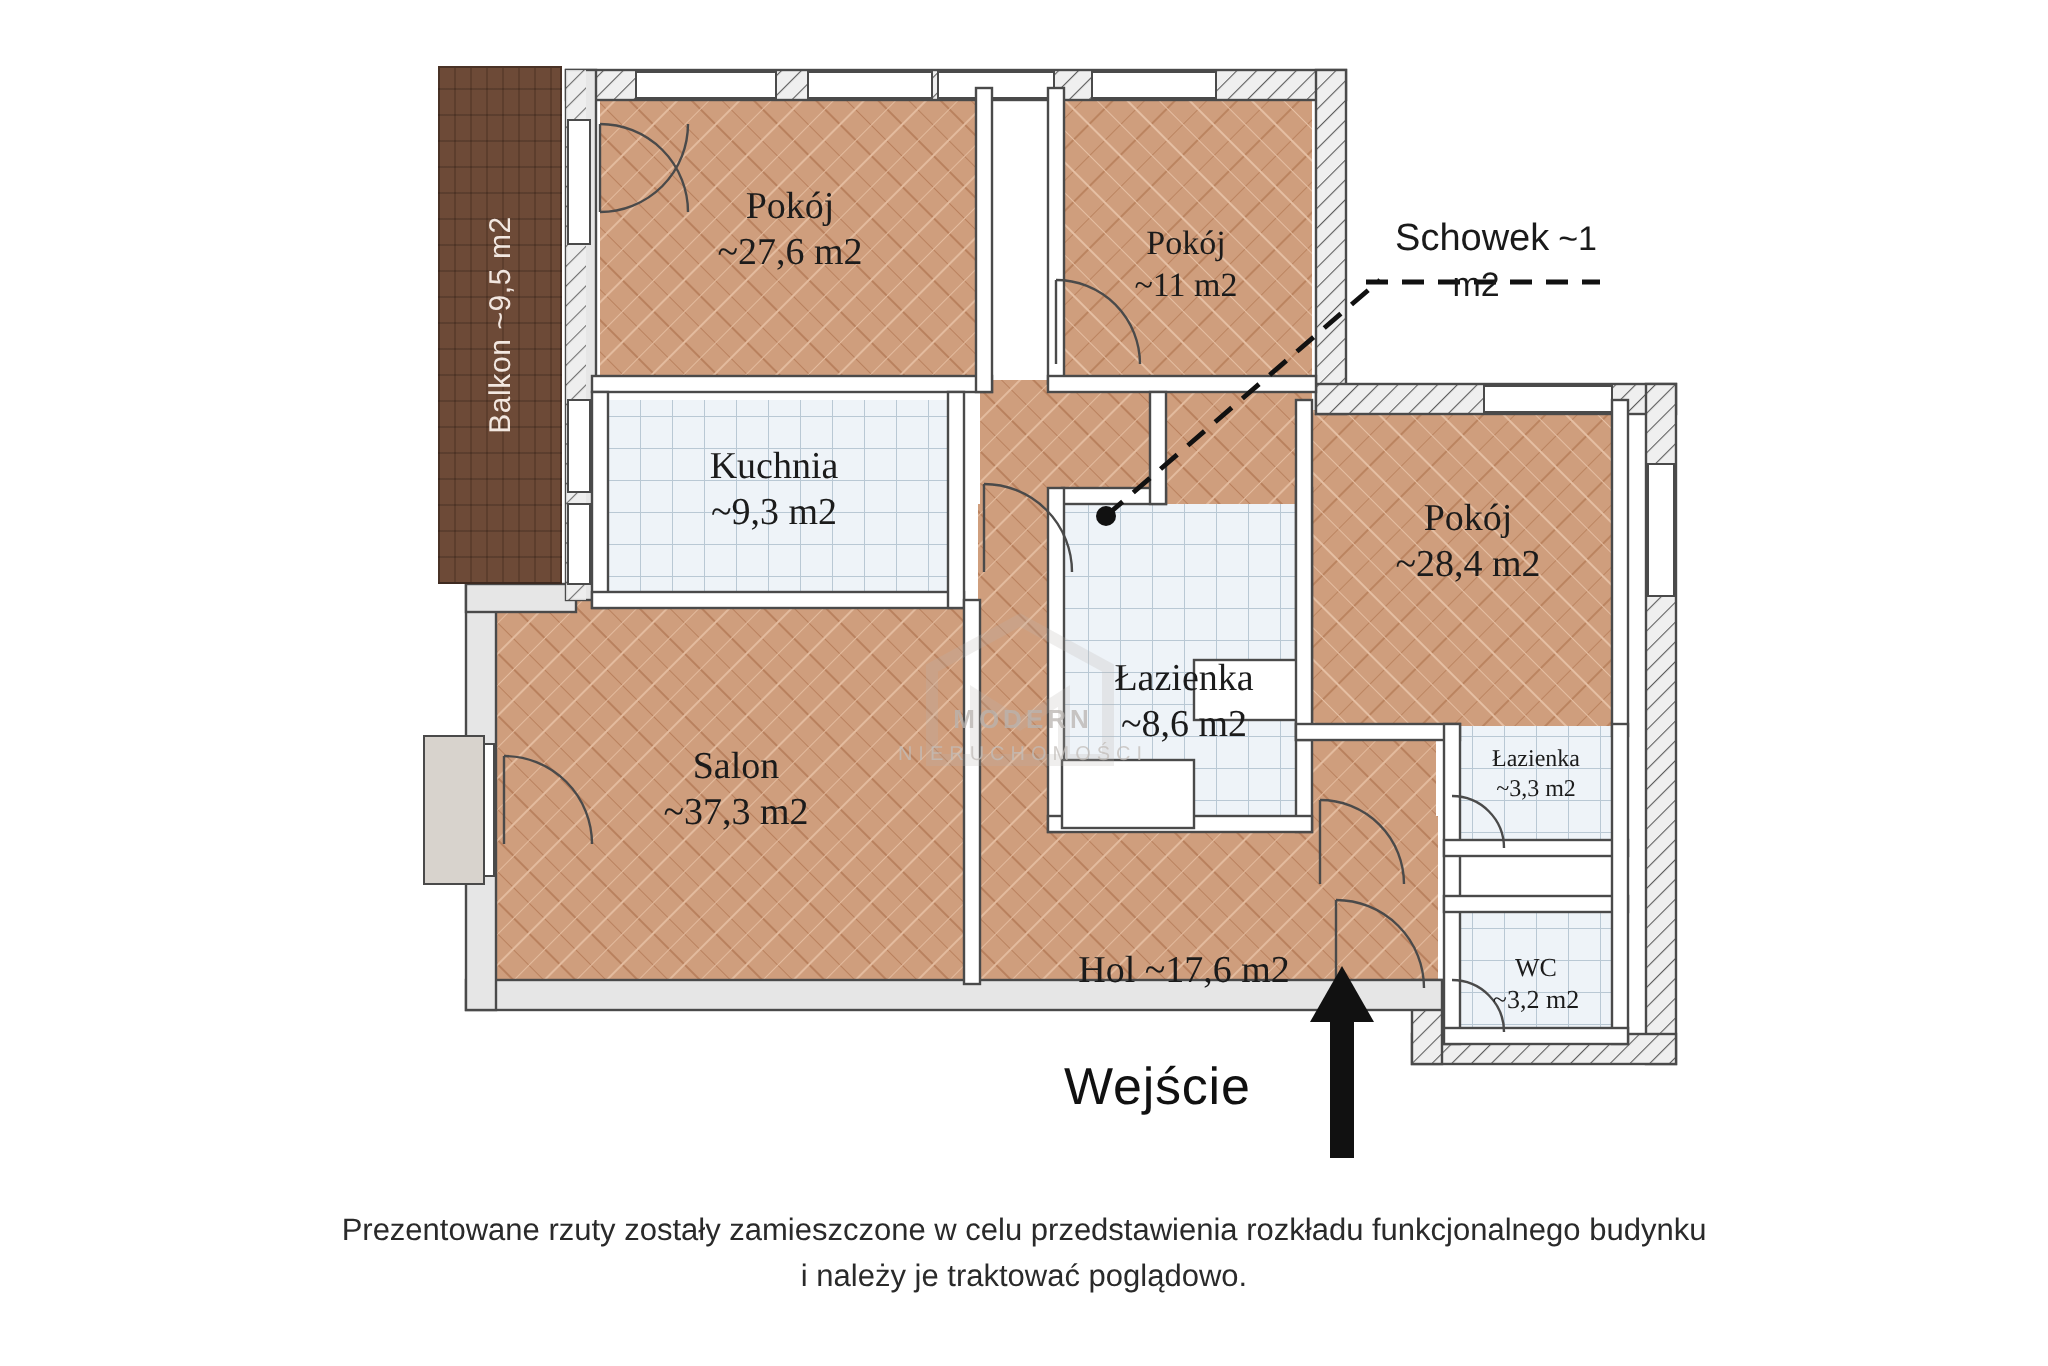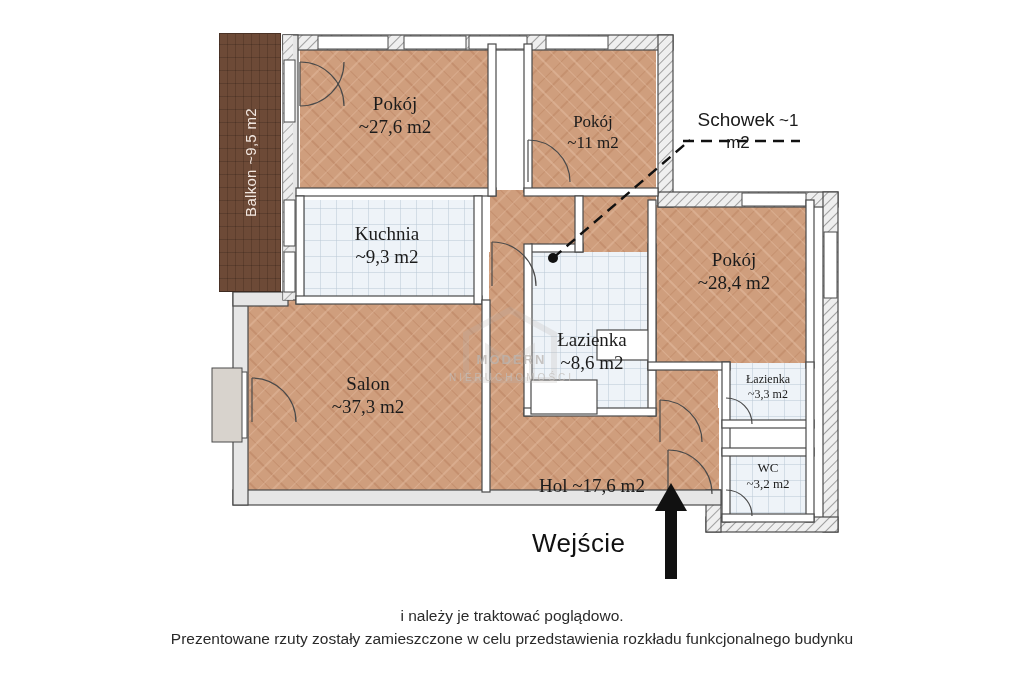--- a/index.html
+++ b/index.html
@@ -278,21 +278,21 @@
     <div class="room-label lbl-lg" style="left:522px;top:328px;width:140px;">
       <span class="name">Łazienka</span>
       <span class="area">~8,6 m2</span>
     </div>
 
     <div class="room-label lbl-xs" style="left:724px;top:372px;width:88px;">
       <span class="name">Łazienka</span>
       <span class="area">~3,3 m2</span>
     </div>
 
-    <div class="room-label lbl-sm" style="left:726px;top:460px;width:84px;">
+    <div class="room-label lbl-sm" style="left:726px;top:476px;width:84px;">
       <span class="name">WC</span>
       <span class="area">~3,2 m2</span>
     </div>
 
     <div class="room-label lbl-lg" style="left:295px;top:372px;width:146px;">
       <span class="name">Salon</span>
       <span class="area">~37,3 m2</span>
     </div>
 
     <div class="room-label lbl-lg" style="left:508px;top:442px;width:168px;margin-top:32px;">
@@ -312,17 +312,17 @@
 
     
     <svg class="callout-line">
       <rect x="665" y="505" width="12" height="74" fill="#111"></rect>
       <polygon points="671,483 655,511 687,511" fill="#111"></polygon>
     </svg>
     <div class="wejscie">Wejście</div>
   </div>
 
   <div class="footer">
+    <div>Prezentowane rzuty zostały zamieszczone w celu przedstawienia rozkładu funkcjonalnego budynku</div>
     <div>i należy je traktować poglądowo.</div>
-    <div>Prezentowane rzuty zostały zamieszczone w celu przedstawienia rozkładu funkcjonalnego budynku</div>
   </div>
 
 </div>
 
 </body></html>

